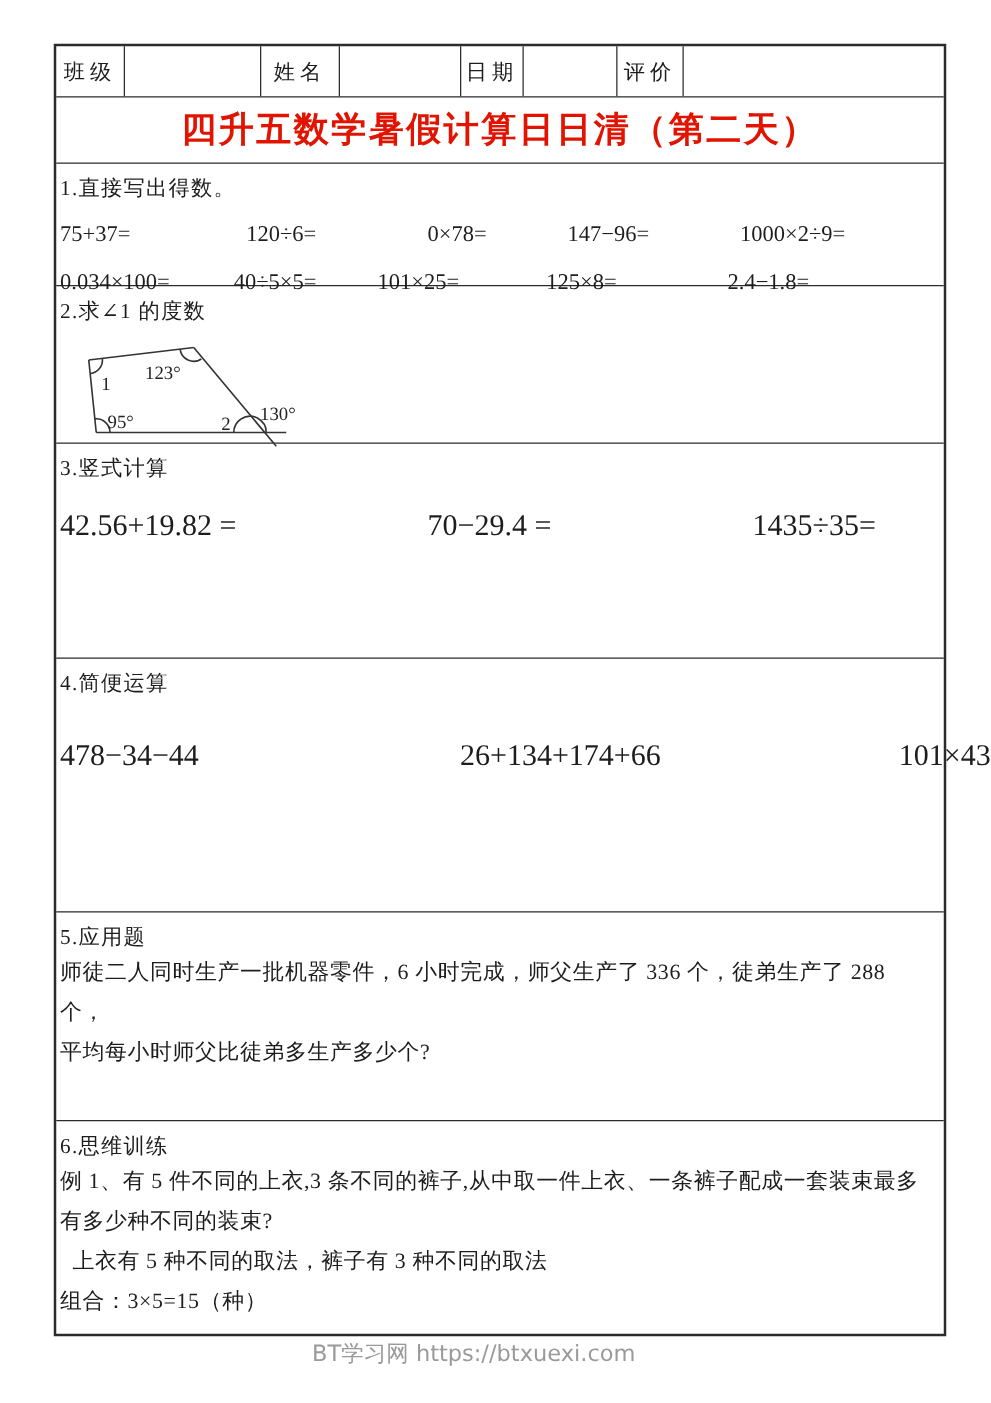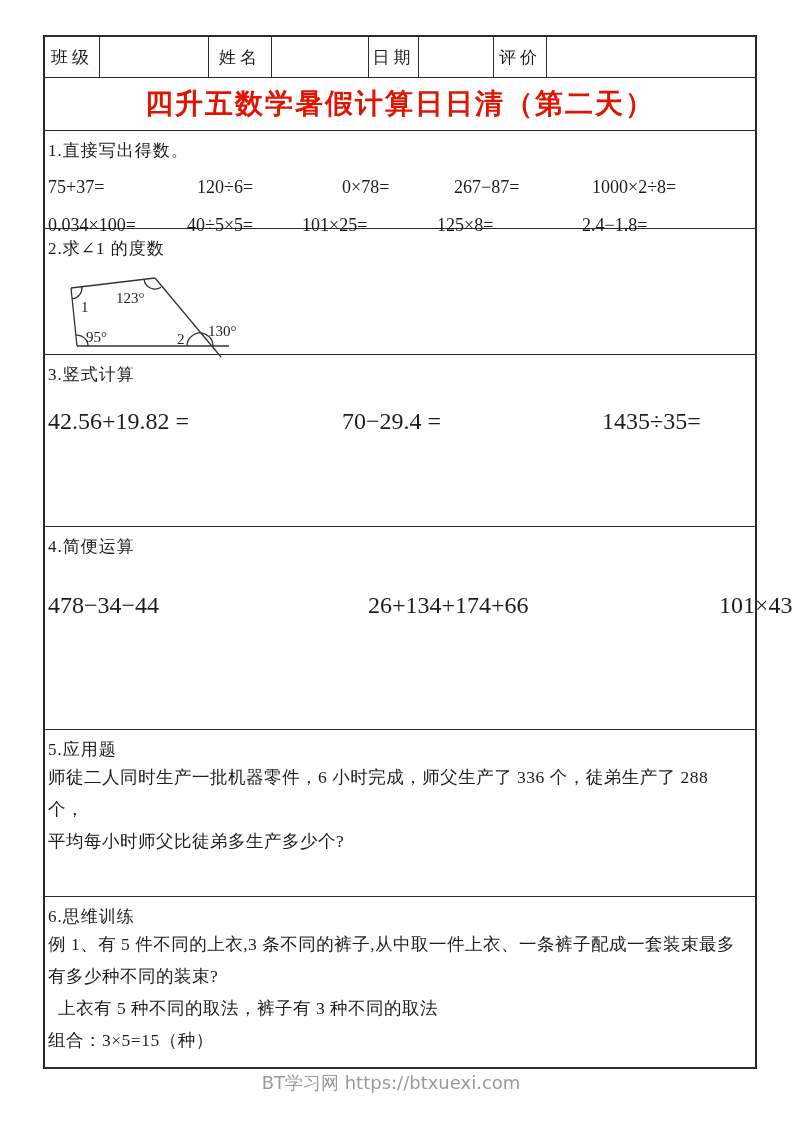--- a/index.html
+++ b/index.html
@@ -55,21 +55,21 @@
 
   
   .sec5 { height:167px; }
   .sec6 { flex:1; border-bottom:none; }
   .text-line { font-size:17.5px; line-height:32px; letter-spacing:0.5px; }
   .sec5 .text-line:first-of-type { margin-top:4px; }
   .sec6 .text-line:first-of-type { margin-top:4px; }
   .text-line.indent { padding-left:10px; }
 
   
-  .footer { position:absolute; left:16px; top:1068px; width:750px; height:30px;
+  .footer { position:absolute; left:4px; top:1068px; width:750px; height:30px;
     display:flex; align-items:center; justify-content:center;
     font-family:"DejaVu Sans","Liberation Sans",sans-serif;
     font-size:18px; color:#9a9a9a; }
 </style>
 </head>
 <body>
 
 <div class="page">
   <div class="sheet">
 
@@ -87,22 +87,22 @@
     <div class="row title-row">
       <h1>四升五数学暑假计算日日清（第二天）</h1>
     </div>
 
     <div class="row section sec1">
       <div class="sec-heading">1.直接写出得数。</div>
       <div class="eq-row eq-row-1">
         <span>75+37=</span>
         <span>120÷6=</span>
         <span>0×78=</span>
-        <span>267−87=</span>
-        <span>1000×2÷8=</span>
+        <span>147−96=</span>
+        <span>1000×2÷9=</span>
       </div>
       <div class="eq-row eq-row-2">
         <span>0.034×100=</span>
         <span>40÷5×5=</span>
         <span>101×25=</span>
         <span>125×8=</span>
         <span>2.4−1.8=</span>
       </div>
     </div>
 

